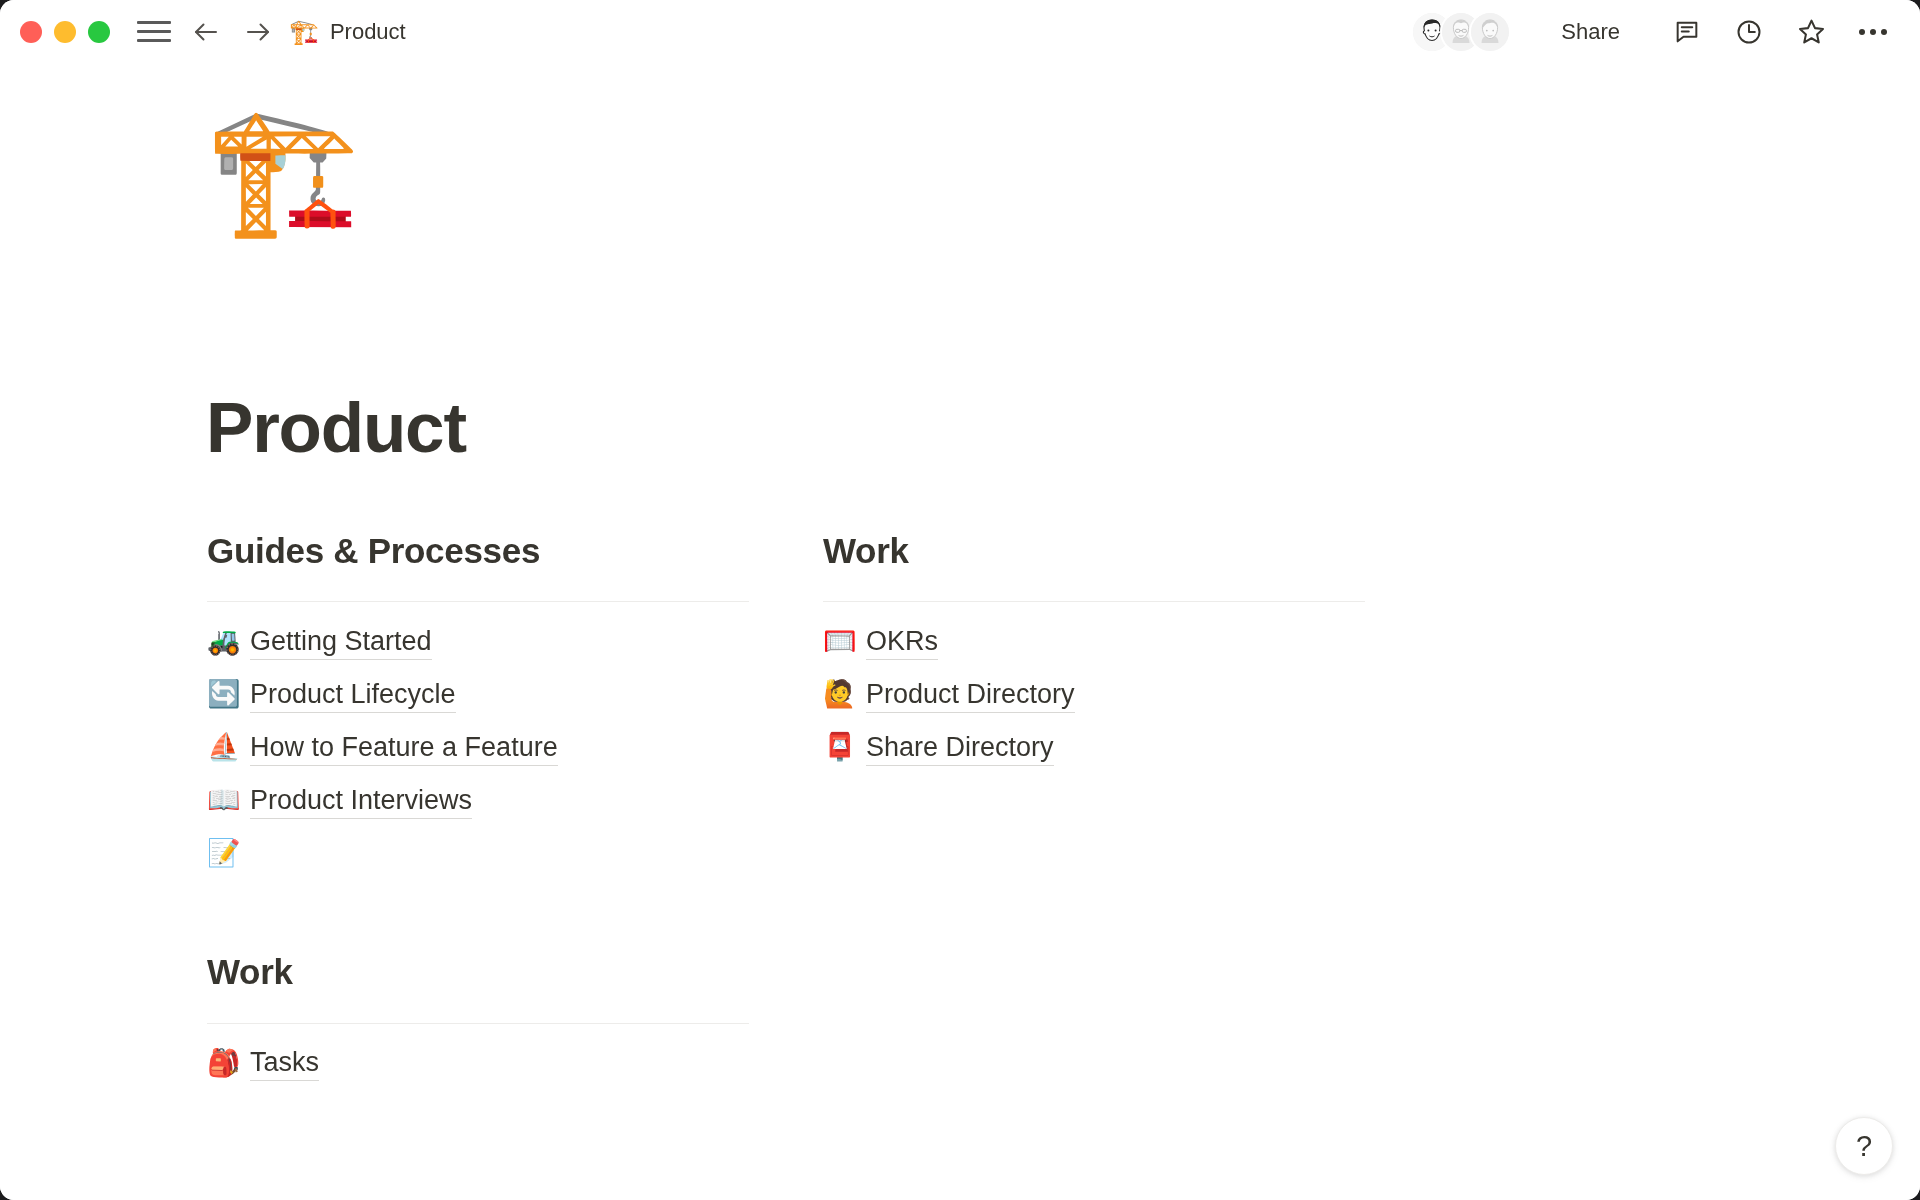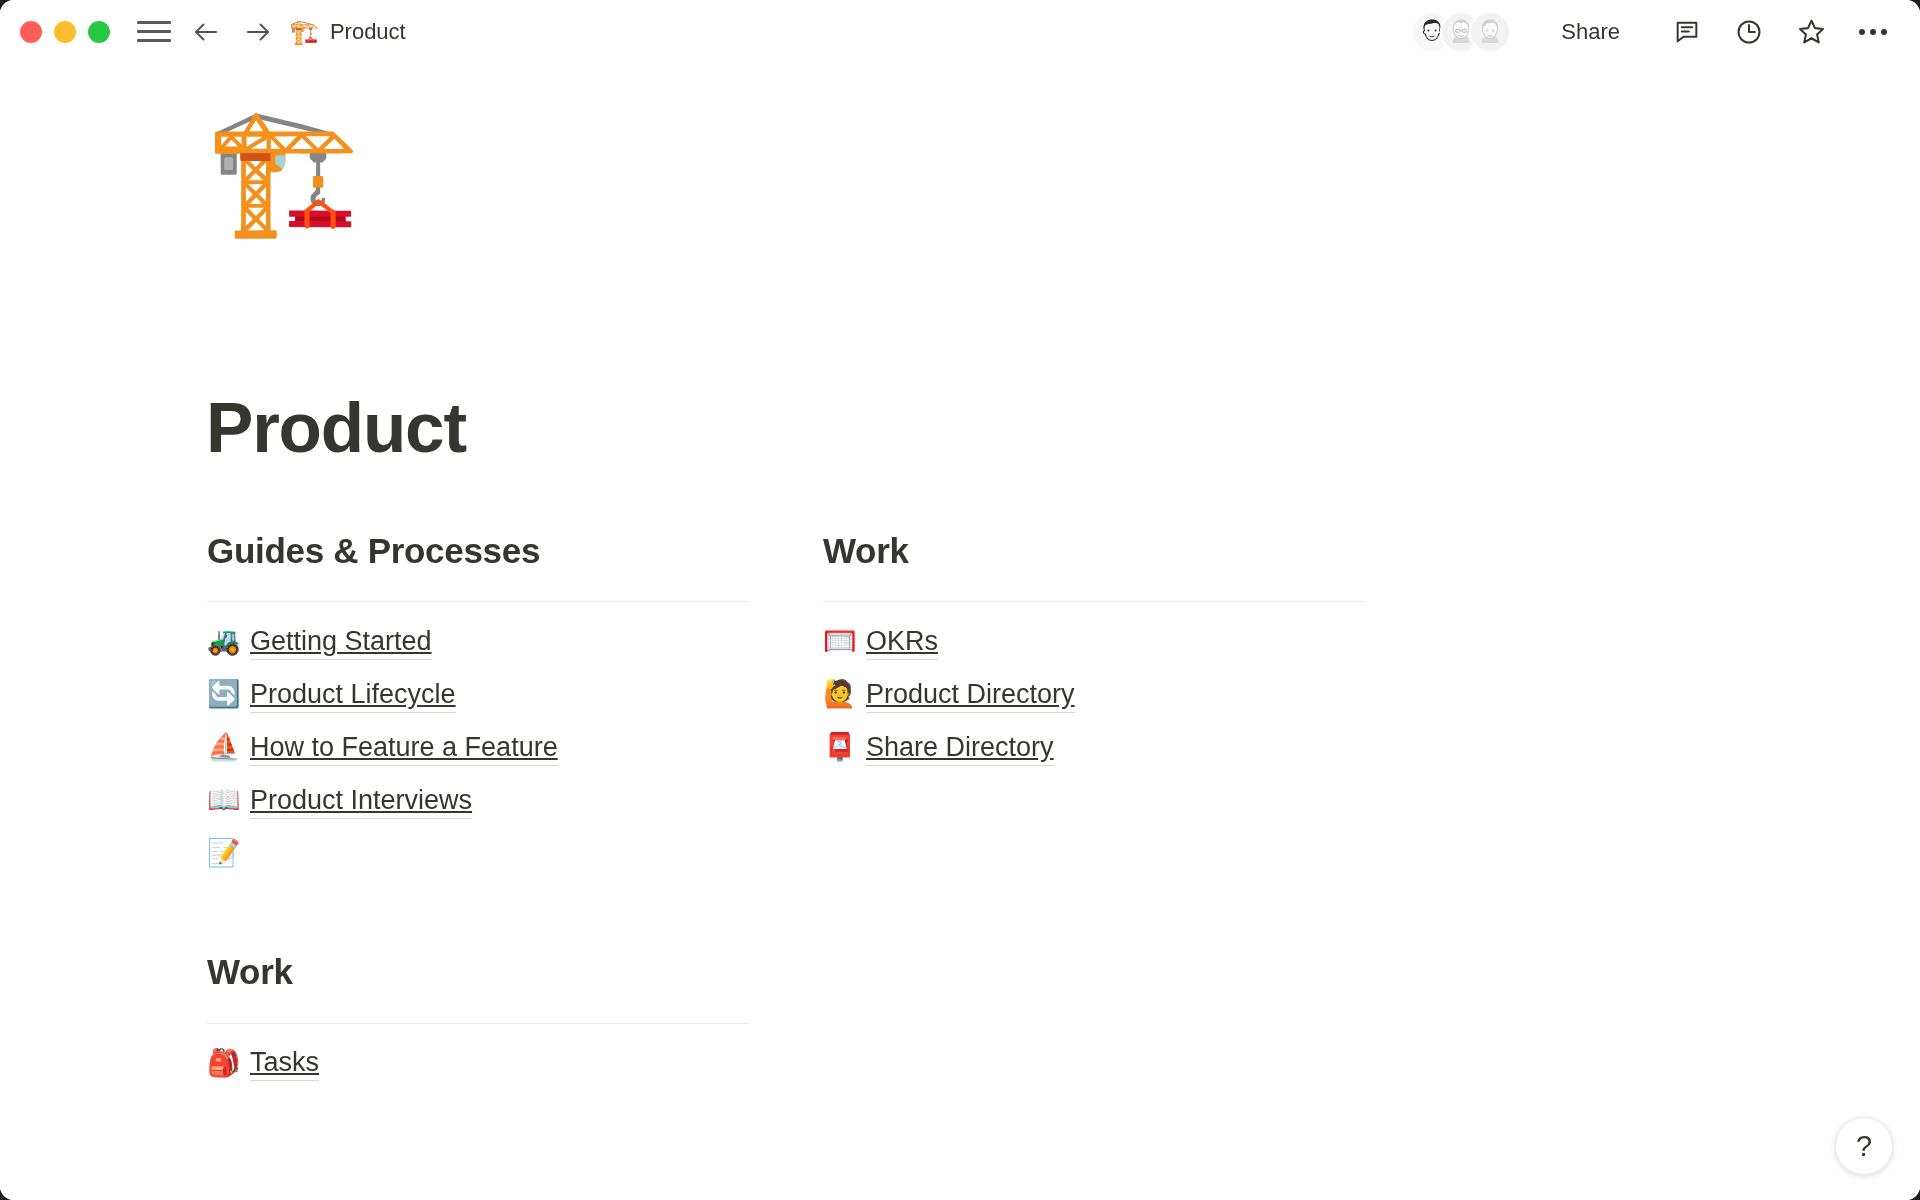--- a/index.html
+++ b/index.html
@@ -218,21 +218,20 @@
     user-select: none;
   }
   .link-emoji svg { display: block; }
   .link-text {
     font-size: 27px;
     color: #37352F;
     border-bottom: 1.5px solid #D9D8D5;
     line-height: 1.28;
     margin-left: 7px;
     white-space: nowrap;
-    text-decoration: underline;
   }
 
   
   .help-btn {
     position: absolute;
     right: 27px;
     bottom: 25px;
     width: 58px; height: 58px;
     border-radius: 50%;
     background: #ffffff;

